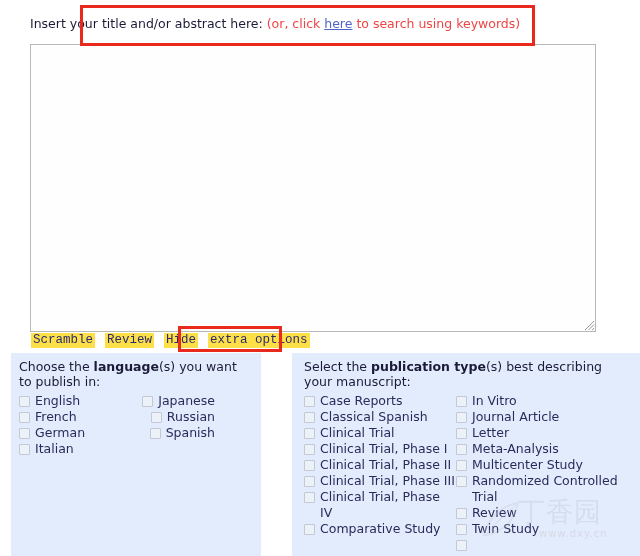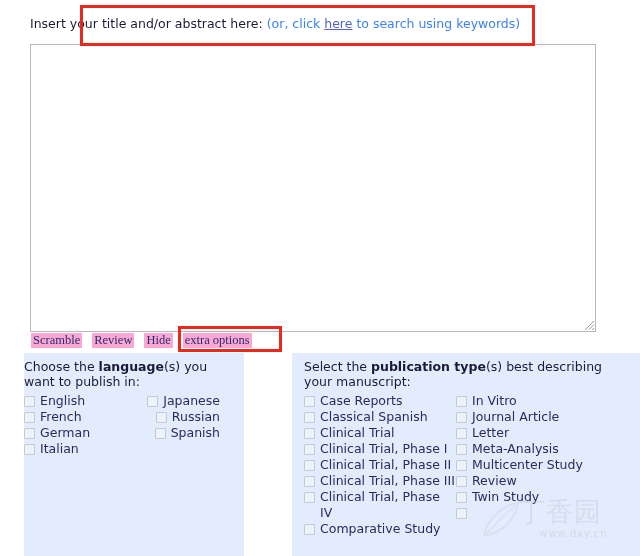--- a/index.html
+++ b/index.html
@@ -24,21 +24,21 @@
     top: 16px;
     white-space: nowrap;
     font-size: 12.5px;
     line-height: 16px;
   }
   .prompt-label {
     color: #1b1b38;
     font-weight: normal;
   }
   .prompt-hint {
-    color: #3b82f6;
+    color: #ef4444;
   }
   .prompt-link {
     color: #4f63c8;
     text-decoration: underline;
     cursor: pointer;
   }
 
   
   .annot-box {
     position: absolute;
@@ -90,44 +90,44 @@
   .button-row {
     position: absolute;
     left: 31px;
     top: 333px;
     height: 15px;
     display: flex;
     align-items: center;
     gap: 10px;
   }
   .fakebtn {
-    background: #f9a8d4;
+    background: #fde047;
     color: #2b2b6e;
     font-size: 12.5px;
     line-height: 15px;
     padding: 0 2px;
     border: none;
-    font-family: Liberation Serif, serif;
+    font-family: Liberation Mono, monospace;
     cursor: pointer;
     white-space: nowrap;
   }
 
   
   .panel {
     position: absolute;
     background: #e2ecfd;
     box-sizing: border-box;
     overflow: hidden;
   }
   #panel-language {
-    left: 24px;
+    left: 11px;
     top: 353px;
-    width: 220px;
+    width: 250px;
     height: 203px;
-    padding: 6px 8px 0 0;
+    padding: 6px 8px 0 8px;
   }
   #panel-pubtype {
     left: 292px;
     top: 353px;
     width: 348px;
     height: 203px;
     padding: 6px 8px 0 12px;
   }
   .panel-title {
     font-size: 12.5px;
@@ -327,20 +327,24 @@
         <label class="check-item">
           <span class="cbox"></span>
           <span class="check-label">Meta-Analysis</span>
         </label>
         <label class="check-item">
           <span class="cbox"></span>
           <span class="check-label">Multicenter Study</span>
         </label>
         <label class="check-item">
           <span class="cbox"></span>
+          <span class="check-label">Randomized Controlled Trial</span>
+        </label>
+        <label class="check-item">
+          <span class="cbox"></span>
           <span class="check-label">Review</span>
         </label>
         <label class="check-item">
           <span class="cbox"></span>
           <span class="check-label">Twin Study</span>
         </label>
         <label class="check-item">
           <span class="cbox"></span>
         </label>
       </div>

